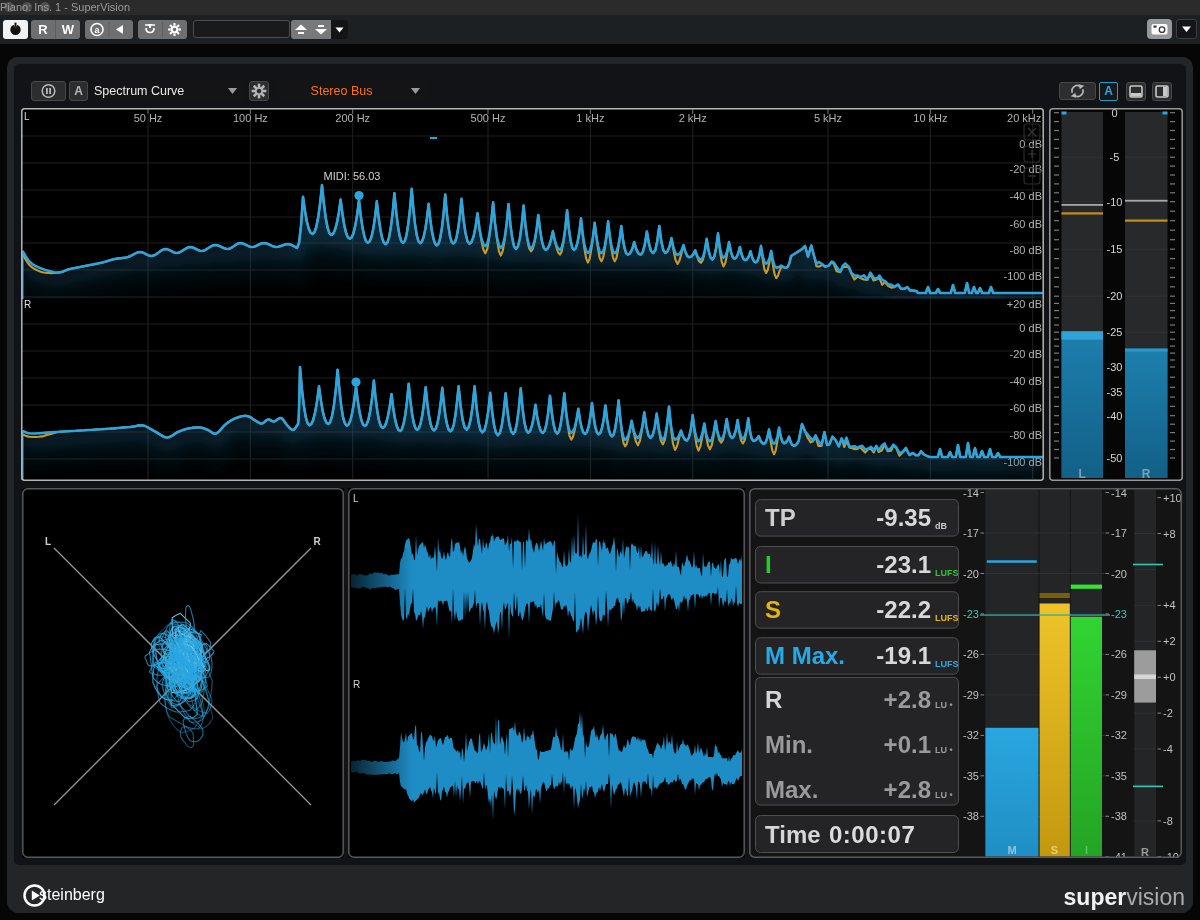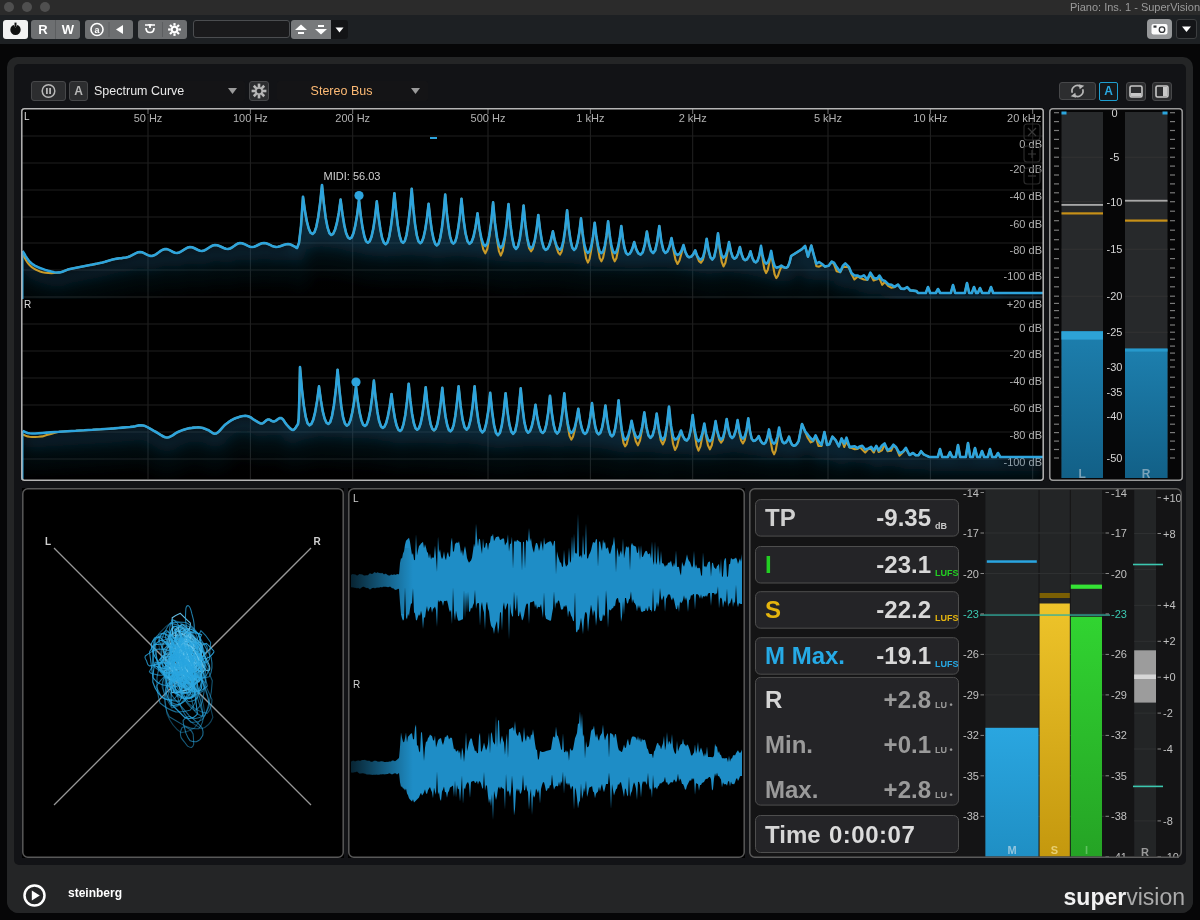--- a/index.html
+++ b/index.html
@@ -5,21 +5,21 @@
        font-family:"Liberation Sans", sans-serif; position:relative; }
 </style></head>
 <body>
 <div style="position:absolute;left:0;top:44px;width:1200px;height:876px;background:#060607"></div>
 <div style="position:absolute;left:7px;top:57px;width:1186px;height:856px;background:#242526;border-radius:10px 10px 12px 12px"></div>
 <div style="position:absolute;left:14px;top:64px;width:1172px;height:801px;background:#121316;border-radius:5px"></div>
 <div style="position:absolute;left:0;top:0;width:1200px;height:15px;background:#2b2b2b">
     <div style="position:absolute;left:4px;top:2px;width:10px;height:10px;border-radius:50%;background:#4f4f4f"></div>
     <div style="position:absolute;left:22px;top:2px;width:10px;height:10px;border-radius:50%;background:#4f4f4f"></div>
     <div style="position:absolute;left:40px;top:2px;width:10px;height:10px;border-radius:50%;background:#4f4f4f"></div>
-    <div style="position:absolute;left:0;top:1px;width:100%;text-align:right;font-size:11px;color:#9a9a9a">Piano: Ins. 1 - SuperVision</div>
+    <div style="position:absolute;left:0;top:1px;width:100%;text-align:left;font-size:11px;color:#9a9a9a">Piano: Ins. 1 - SuperVision</div>
   </div>
 <div style="position:absolute;left:0;top:15px;width:1200px;height:29px;background:#1d2023">
     <div style="position:absolute;left:3px;top:5px;width:25px;height:19px;background:#f2f2f2;border-radius:3px"><svg width="25" height="19" viewBox="0 0 25 19">
         <path d="M12.5 9.8 m-5.2,0 a5.2,5.2 0 1,0 10.4,0 a5.2,5.2 0 1,0 -10.4,0" fill="#111"></path>
         <path d="M9.5 3.2 L15.5 3.2 L12.5 8 Z" fill="#f2f2f2"></path>
         <rect x="11.5" y="2.6" width="2" height="5" fill="#111"></rect>
       </svg></div>
     <div style="position:absolute;left:31px;top:5px;width:49px;height:19px;background:#6d6f71;border-radius:3px;display:flex">
       <div style="flex:1;text-align:center;font-size:13px;font-weight:bold;color:#fff;line-height:19px;border-right:1px solid #5c5e60">R</div>
       <div style="flex:1;text-align:center;font-size:13px;font-weight:bold;color:#fff;line-height:19px">W</div>
@@ -85,21 +85,21 @@
           <rect x="-1.3" y="3.8" width="2.6" height="3.6"></rect>
           <rect x="-7.4" y="-1.3" width="3.6" height="2.6"></rect>
           <rect x="3.8" y="-1.3" width="3.6" height="2.6"></rect>
           <rect x="-1.3" y="-7.4" width="2.6" height="3.6" transform="rotate(45)"></rect>
           <rect x="-1.3" y="3.8" width="2.6" height="3.6" transform="rotate(45)"></rect>
           <rect x="-7.4" y="-1.3" width="3.6" height="2.6" transform="rotate(45)"></rect>
           <rect x="3.8" y="-1.3" width="3.6" height="2.6" transform="rotate(45)"></rect>
         </g>
       </g>
     </svg></div>
-<div style="position:absolute;left:277px;top:81px;width:151px;height:20px;background:#141416;border-radius:2px;color:#fdba74;font-size:12.5px;line-height:20px;text-align:center;padding-right:22px;box-sizing:border-box">Stereo Bus<svg style="position:absolute;right:8px;top:7px" width="9" height="6" viewBox="0 0 9 6">
+<div style="position:absolute;left:277px;top:81px;width:151px;height:20px;background:#141416;border-radius:2px;color:#f97316;font-size:12.5px;line-height:20px;text-align:center;padding-right:22px;box-sizing:border-box">Stereo Bus<svg style="position:absolute;right:8px;top:7px" width="9" height="6" viewBox="0 0 9 6">
       <path d="M0 0 L9 0 L4.5 6 Z" fill="#9a9a9a"></path>
     </svg></div>
 <div style="position:absolute;background:#2c2d2f;border:1px solid #47484a;border-radius:3px;box-sizing:border-box;left:1059px;top:82px;width:37px;height:18px"><svg width="35" height="16" viewBox="0 0 35 16">
       <g transform="translate(17.5,8)">
         <g stroke="#b8b8b8" stroke-width="1.7" fill="none">
           <path d="M-5.2 1.8 A5.4 5.4 0 0 1 2.4 -4.8"></path>
           <path d="M5.2 -1.8 A5.4 5.4 0 0 1 -2.4 4.8"></path>
         </g>
         <g fill="#b8b8b8">
           <path d="M1.2 -6.8 L6.8 -5.2 L2.2 -1.8 Z"></path>
@@ -662,15 +662,15 @@
     <line x1="408.5" y1="368.8" x2="412" y2="368.8" stroke="#888" stroke-width="1"></line>
     <text x="414" y="372.8" font-size="11" fill="#c0c0c0">-10</text>
     <text x="396" y="368" font-size="11" font-weight="bold" fill="#9a9a9a" text-anchor="middle">R</text>
     <rect x="0.8" y="0.8" width="431.4" height="368.4" rx="5" fill="none" stroke="#5a5a5a" stroke-width="1.5"></rect>
   </svg>
 <div style="position:absolute;left:7px;top:872px;width:1186px;height:41px;background:#242526;border-radius:0 0 12px 12px">
     <svg style="position:absolute;left:16px;top:12px" width="23" height="23" viewBox="0 0 23 23">
       <circle cx="11.5" cy="11.5" r="10" fill="none" stroke="#fff" stroke-width="2.5"></circle>
       <path d="M8.8 6.6 L16.8 11.5 L8.8 16.4 Z" fill="#fff"></path>
     </svg>
-    <div style="position:absolute;left:61px;top:14px;font-size:12px;font-weight:bold;color:#fff">steinberg</div>
+    <div style="position:absolute;left:32px;top:14px;font-size:16px;font-weight:normal;color:#fff">steinberg</div>
     <div style="position:absolute;right:8px;top:12px;font-size:23px;color:#ababab"><b style="color:#f2f2f2">super</b>vision</div>
   </div>
 
 </body></html>

